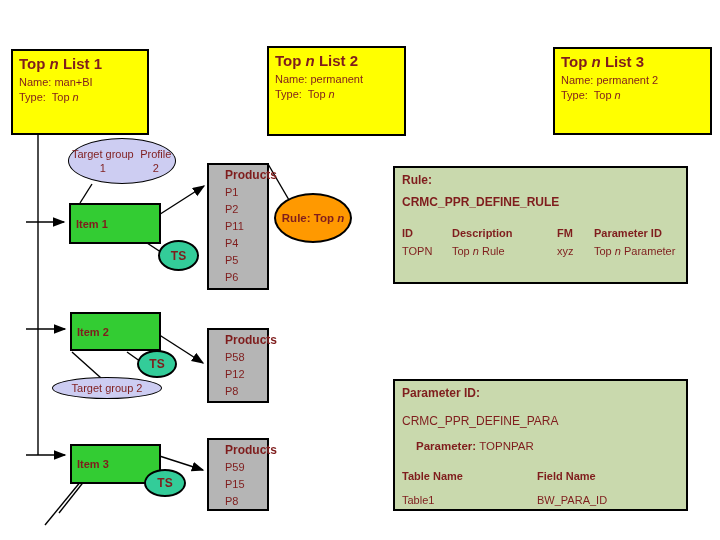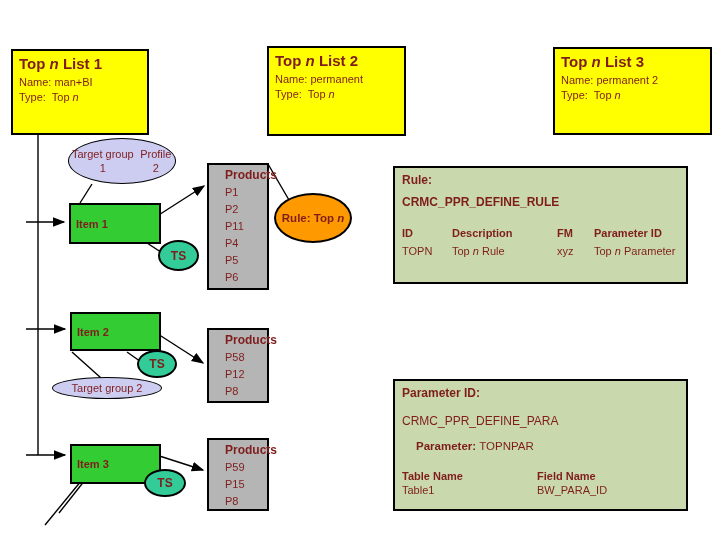--- a/index.html
+++ b/index.html
@@ -39,21 +39,21 @@
         font-weight:bold; font-size:11.5px; white-space:pre; }
 
   
   .info-box { background:var(--sage); border:2px solid #000; font-size:11px; }
   .ib-title { position:absolute; left:7px; top:5px; font-weight:bold; font-size:12px; }
   .ib-code  { position:absolute; left:7px; font-size:12px; }
   .bold { font-weight:bold; }
   .rule-grid { position:absolute; left:7px; top:59px; right:4px;
                display:grid; grid-template-columns:50px 105px 37px auto; row-gap:6px; font-size:11px; }
   .param-grid { position:absolute; left:7px; top:89px; right:4px;
-               display:grid; grid-template-columns:135px auto; row-gap:2px; font-size:11px; }
+               display:grid; grid-template-columns:135px auto; row-gap:12px; font-size:11px; }
   .pre { white-space:pre; }
   i { font-style:italic; }
 
   svg.wires { position:absolute; left:0; top:0; pointer-events:none; }
   svg.wires line { stroke:#000; stroke-width:1.4; }
 </style>
 </head>
 <body>
 
 <div id="canvas">

